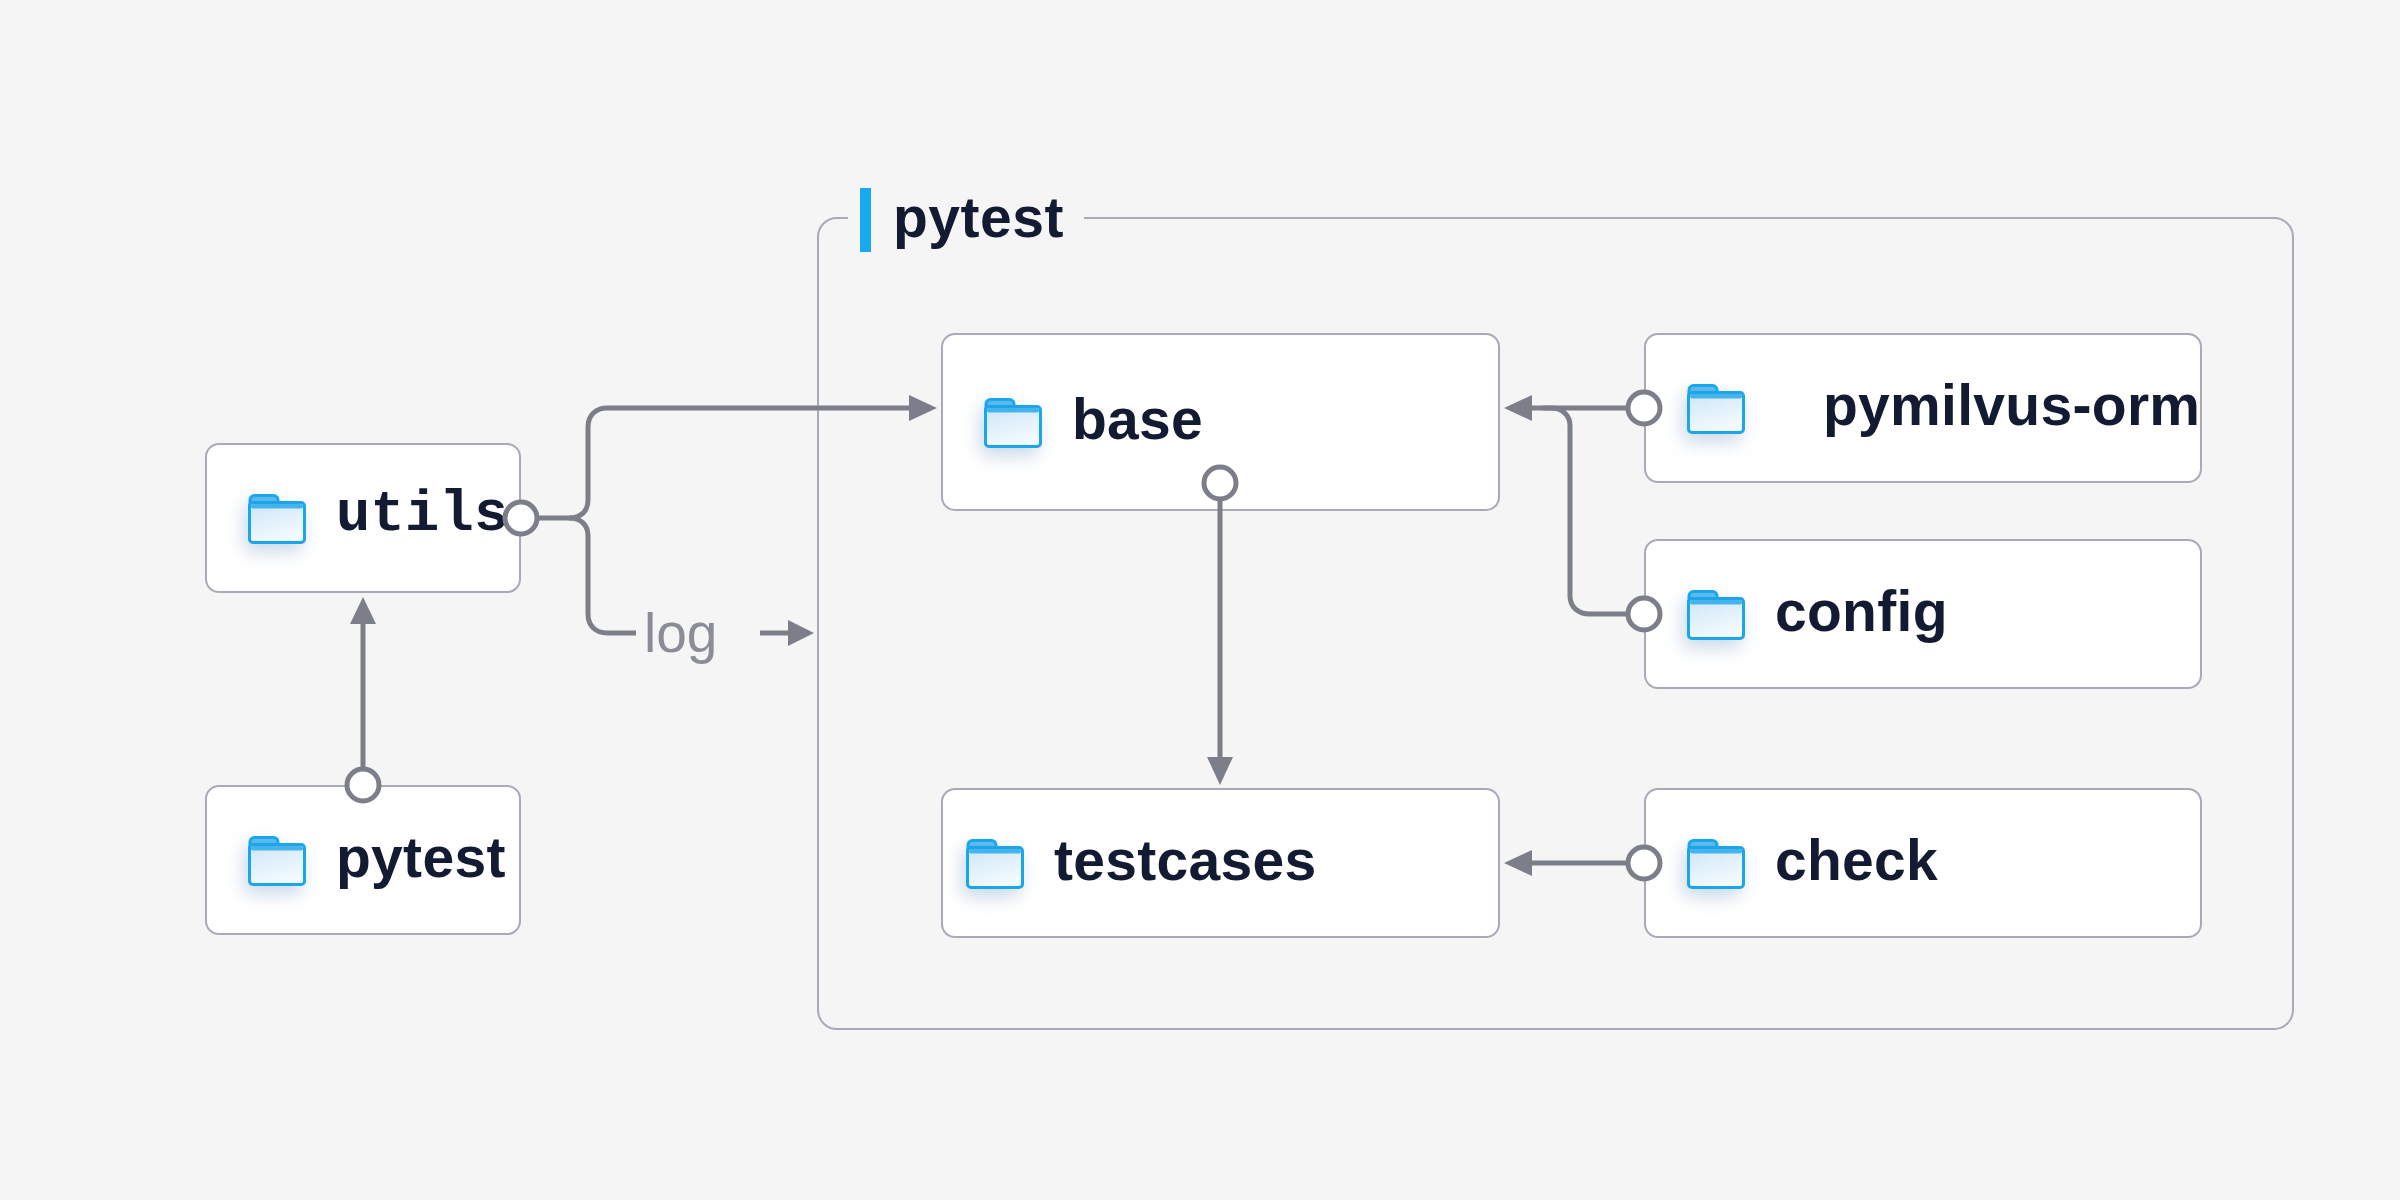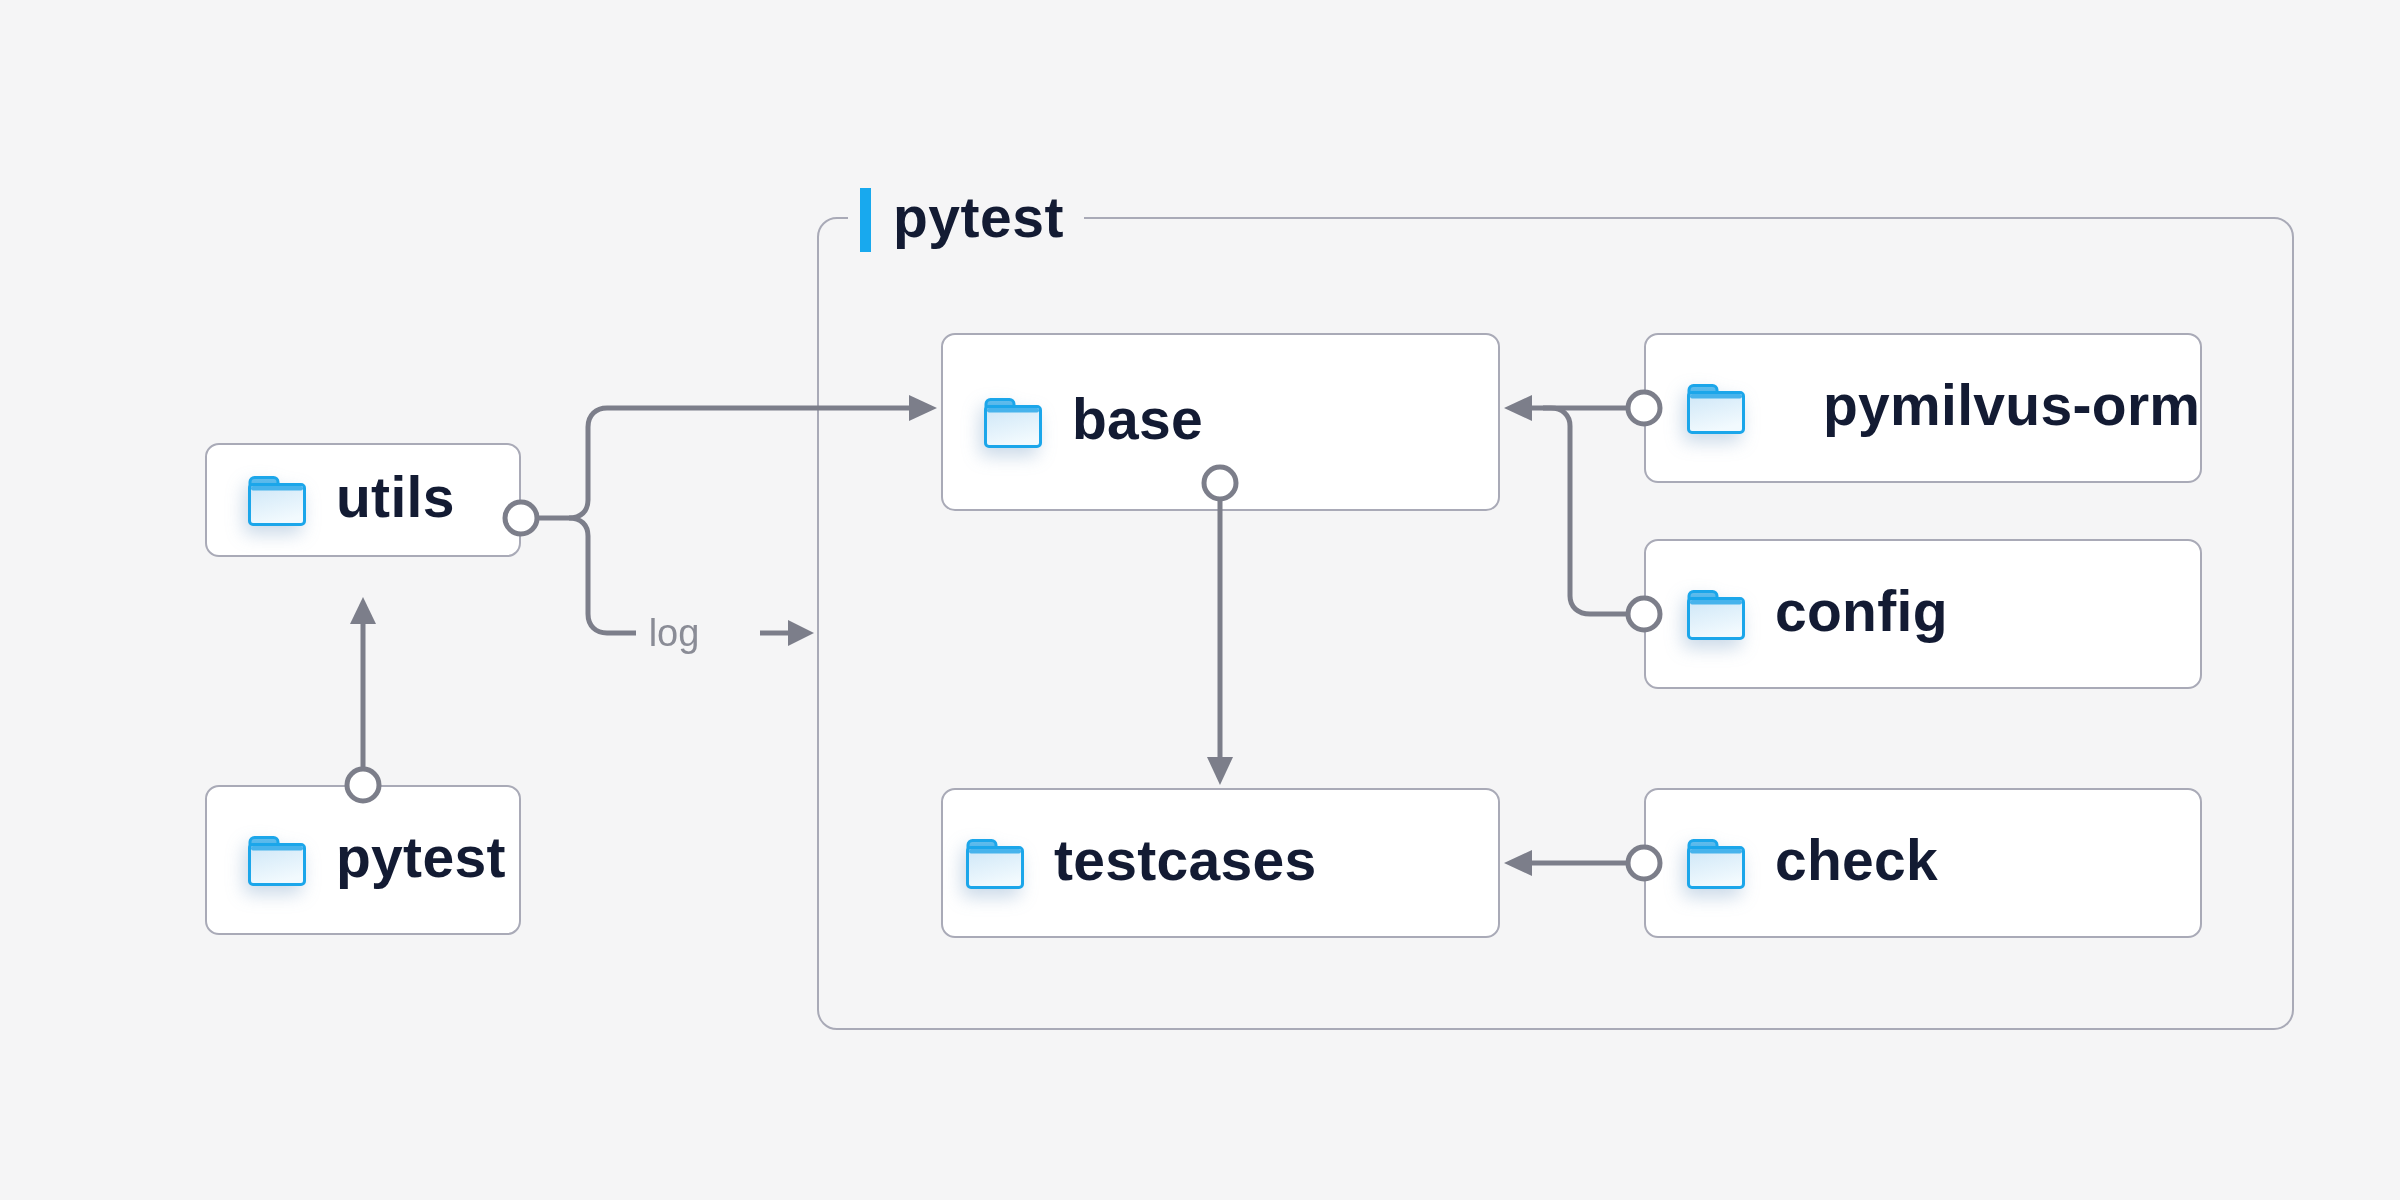--- a/index.html
+++ b/index.html
@@ -66,42 +66,41 @@
     margin-left: 27px;
     font-size: 57px;
     font-weight: 700;
     color: #131b33;
     letter-spacing: 0.3px;
     line-height: 1;
     padding-bottom: 6px;
     white-space: nowrap;
   }
 
-  #node-utils     { left: 157px; top: 443px; width: 316px; height: 114px; }
+  #node-utils     { left: 157px; top: 443px; width: 316px; height: 150px; font-family: Liberation Mono, monospace; }
   #node-config    { left: 157px; top: 785px; width: 316px; height: 150px; }
   #node-base      { left: 893px; top: 333px; width: 559px; height: 178px; }
   #node-pymilvus  { left: 1596px; top: 333px; width: 558px; height: 150px; gap: 48px; }
   #node-check     { left: 1596px; top: 539px; width: 558px; height: 150px; }
   #node-testcases { left: 893px; top: 788px; width: 559px; height: 150px; padding-left: 20px; }
   #node-common    { left: 1596px; top: 788px; width: 558px; height: 150px; }
 
   
   .wires {
     position: absolute; left: 0; top: 0;
     width: 2400px; height: 1200px;
     z-index: 4;
     pointer-events: none;
   }
 
   .edge-label {
     position: absolute;
-    left: 568px; top: 601px;
+    left: 596px; top: 601px;
     width: 116px;
-    text-align: center;
-    font-size: 38px;
+    font-size: 55px;
     font-weight: 400;
     color: #8a8c96;
     line-height: 64px;
     z-index: 5;
   }
   .defs-holder { position: absolute; width: 0; height: 0; }
 </style>
 </head>
 <body>
 

